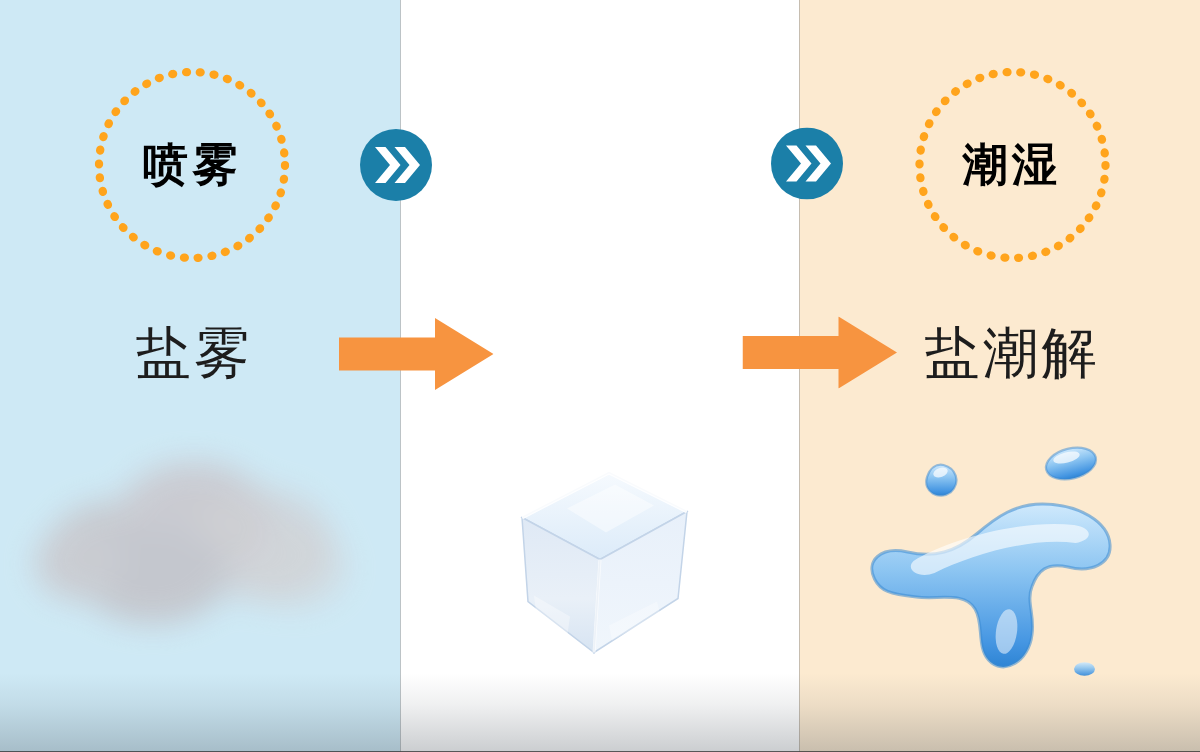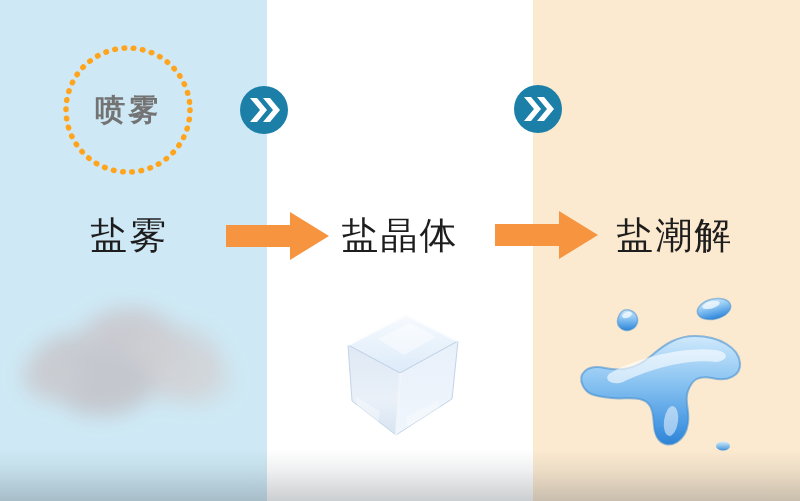--- a/index.html
+++ b/index.html
@@ -18,21 +18,21 @@
   
   .ring-wrap {
     position:absolute; top:45px; left:50%; margin-left:-65px;
     width:130px; height:130px;
   }
   .p1 .ring-wrap { transform:translateX(-5px); }
   .p3 .ring-wrap { transform:translateX(8px); }
   .dotted-ring { position:absolute; inset:0; width:130px; height:130px; }
   .stage-label {
     position:absolute; inset:0; display:flex; align-items:center; justify-content:center;
-    font-size:30px; font-weight:700; letter-spacing:3px; color:#737373;
+    font-size:30px; font-weight:700; letter-spacing:3px; color:#000000;
   }
 
   
   .product-label {
     position:absolute; top:217px; left:0; width:100%;
     text-align:center; font-size:37px; font-weight:500;
     letter-spacing:2px; color:#1d1d1d; line-height:1;
   }
   .p1 .product-label { transform:translateX(-4px); }
   .p3 .product-label { transform:translateX(8px); }
@@ -92,21 +92,20 @@
         <i class="c1"></i>
           <i class="c2"></i>
           <i class="c3"></i>
           <i class="c4"></i>
           <i class="c5"></i>
           <i class="c6"></i>
       </div>
     </section>
 
     <section class="panel p2">
-      <div class="product-label">盐晶体</div>
       <div class="cube-wrap">
         <svg viewBox="0 0 140 140" width="140" height="140">
           <defs>
             <linearGradient id="cubeTop" x1="0" y1="0" x2="0" y2="1">
               <stop offset="0" stop-color="#f6fafe"></stop>
                 <stop offset="1" stop-color="#dcebf9"></stop>
             </linearGradient>
             <linearGradient id="cubeLeft" x1="0" y1="0" x2="0" y2="1">
               <stop offset="0" stop-color="#dfe9f5"></stop>
                 <stop offset="0.6" stop-color="#e9f0f8"></stop>
@@ -123,20 +122,26 @@
           <polyline points="18,48 76,18 128,44" fill="none" stroke="#ffffff" stroke-width="2.5" opacity="0.9"></polyline>
           <polygon points="48,42 80,26 106,40 74,58" fill="#ffffff" opacity="0.45"></polygon>
           <polyline points="70,76 66,138" fill="none" stroke="#ffffff" stroke-width="2" opacity="0.7"></polyline>
           <polygon points="26,100 50,114 48,128 28,116" fill="#ffffff" opacity="0.35"></polygon>
           <polygon points="76,120 108,104 110,112 78,130" fill="#ffffff" opacity="0.3"></polygon>
         </svg>
       </div>
     </section>
 
     <section class="panel p3">
+      <div class="ring-wrap">
+        <svg class="dotted-ring" viewBox="0 0 130 130">
+          <circle cx="65" cy="65" r="62" fill="none" stroke="#ffa41c" stroke-width="5.5" stroke-linecap="round" stroke-dasharray="0.6 8.68"></circle>
+        </svg>
+        <span class="stage-label">潮湿</span>
+      </div>
       <div class="product-label">盐潮解</div>
       <div class="splash-wrap">
         <svg viewBox="0 0 200 170" width="200" height="170">
           <defs>
             <linearGradient id="splashGrad" x1="0" y1="0" x2="0" y2="1">
               <stop offset="0" stop-color="#cfe9fc"></stop>
               <stop offset="0.4" stop-color="#8ec6f2"></stop>
               <stop offset="0.85" stop-color="#4596e2"></stop>
               <stop offset="1" stop-color="#2e84d4"></stop>
             </linearGradient>

